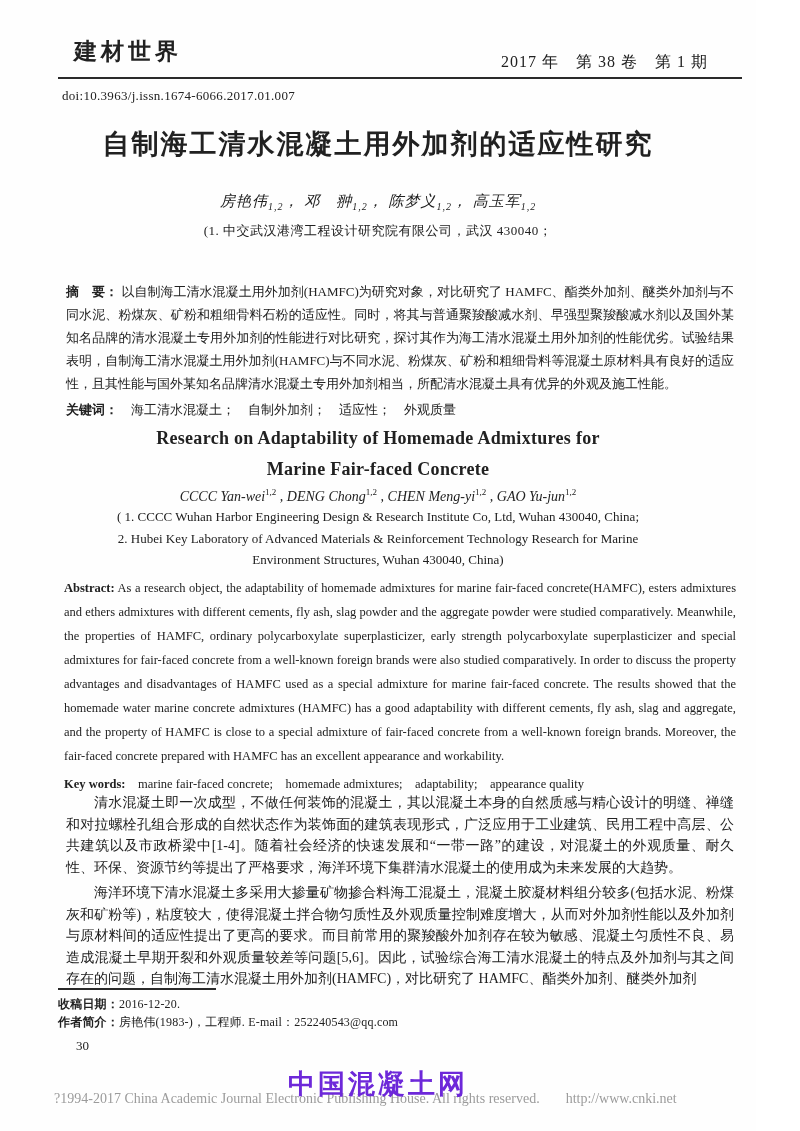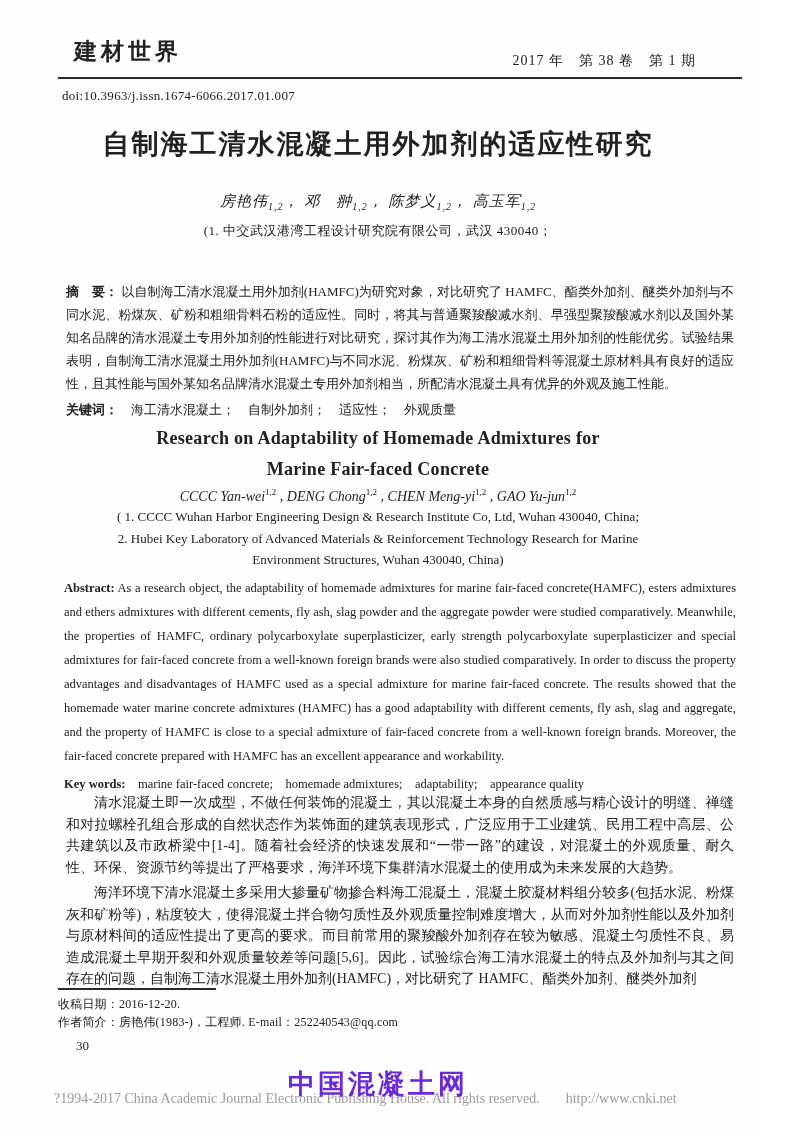--- a/index.html
+++ b/index.html
@@ -11,22 +11,22 @@
     color:#212121;
     overflow:hidden;
   }
   
   .journal-name{
     position:absolute;left:74px;top:36px;
     font-size:23px;letter-spacing:4px;font-weight:600;
     font-family:"Liberation Serif","DejaVu Serif",serif;
   }
   .journal-issue{
-    position:absolute;right:60px;top:52px;
-    font-size:14px;letter-spacing:1px;
+    position:absolute;right:48px;top:52px;
+    font-size:16px;letter-spacing:1px;
   }
   .header-rule{
     position:absolute;left:58px;top:77px;width:684px;height:0;
     border-top:2px solid #2a2a2a;
   }
   .doi{
     position:absolute;left:62px;top:88px;
     font-size:13px;letter-spacing:.3px;
   }
   
@@ -87,21 +87,21 @@
   
   .footnote-rule{
     position:absolute;left:58px;top:988px;width:158px;height:0;
     border-top:2px solid #2a2a2a;
   }
   .footnote-l1,.footnote-l2{
     position:absolute;left:58px;font-size:12px;letter-spacing:.2px;
   }
   .footnote-l1{top:996px;}
   .footnote-l2{top:1014px;}
-  .footnote-l1 .lbl,.footnote-l2 .lbl{font-weight:400;font-family:"Liberation Sans","DejaVu Sans",sans-serif;}
+  .footnote-l1 .lbl,.footnote-l2 .lbl{font-weight:700;font-family:"Liberation Sans","DejaVu Sans",sans-serif;}
   .page-number{
     position:absolute;left:76px;top:1038px;font-size:13px;
   }
   
   .watermark{
     position:absolute;left:0;top:1066px;width:100%;
     text-align:center;font-size:27px;letter-spacing:3px;font-weight:600;
     z-index:2;
     font-family:"Liberation Sans","DejaVu Sans",sans-serif;
   }

